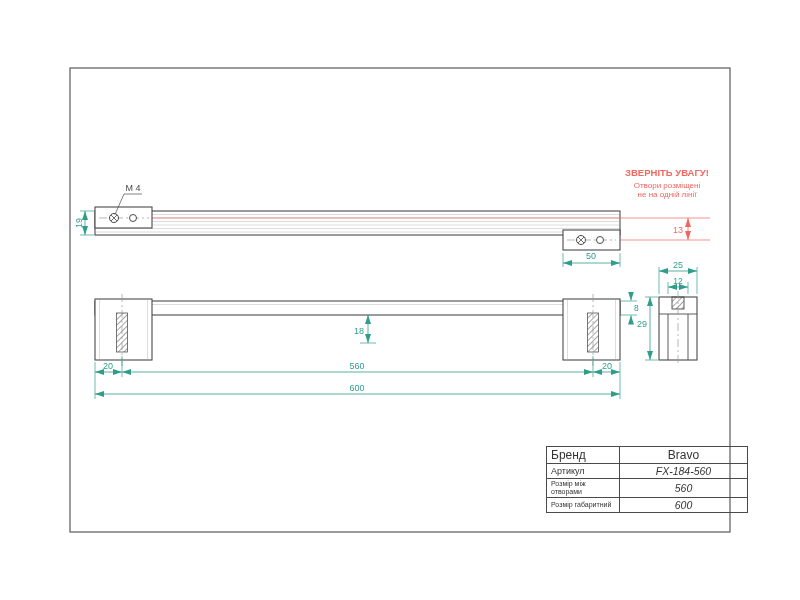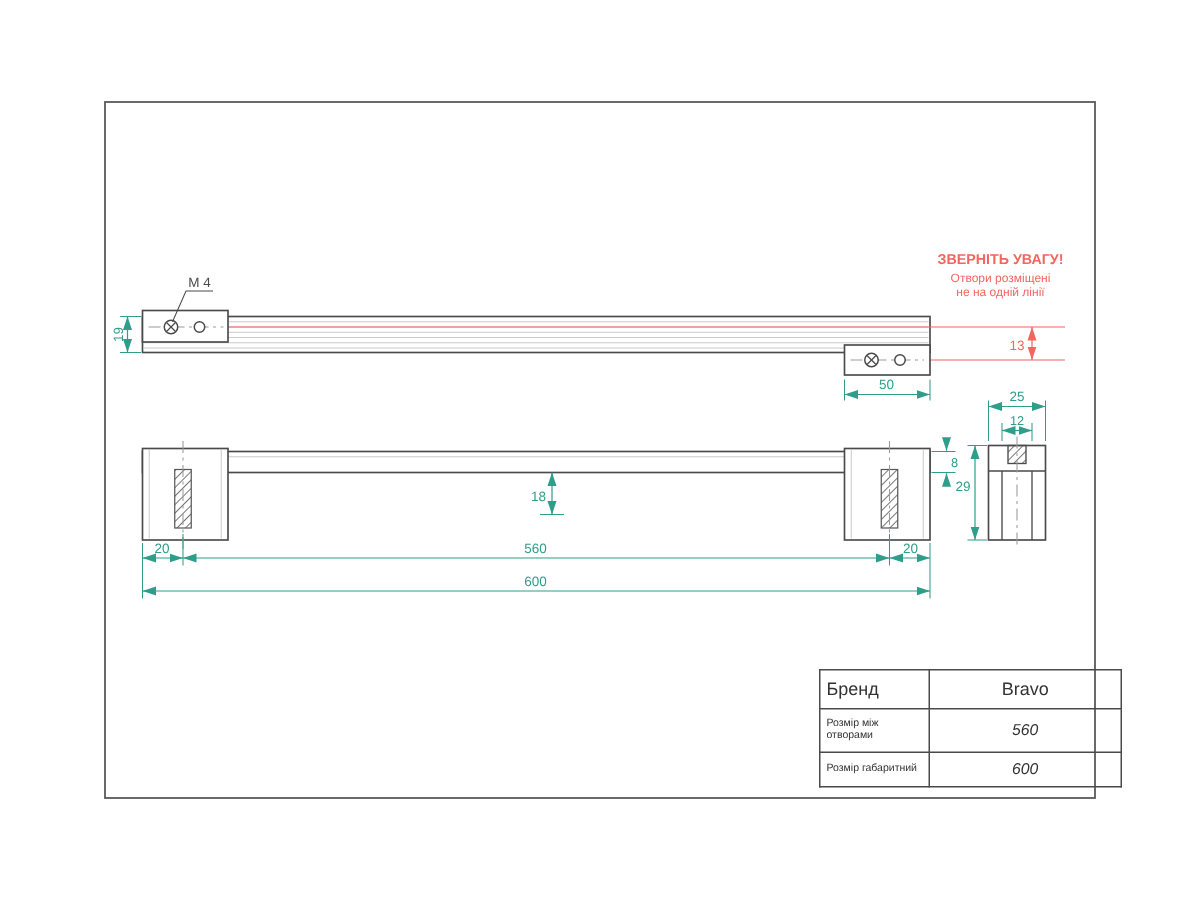--- a/index.html
+++ b/index.html
@@ -8,21 +8,21 @@
   svg{position:absolute;left:0;top:0;}
   svg text{font-family:"Liberation Sans",sans-serif;}
   .dim{fill:#2e9d8a;font-size:9px;}
   .dim-sm{fill:#2e9d8a;font-size:8.5px;}
   .red-dim{fill:#f2665f;font-size:9px;}
   .warn-title{fill:#f2665f;font-size:9.5px;font-weight:bold;}
   .warn-line{fill:#f2665f;font-size:8px;}
   .thread{fill:#4a4a4a;font-size:9px;}
 
   .titleblock{position:absolute;left:546px;top:446px;width:183px;height:85px;}
-  .titleblock table{border-collapse:collapse;table-layout:fixed;width:183px;height:79px;}
+  .titleblock table{border-collapse:collapse;table-layout:fixed;width:183px;height:64px;}
   .titleblock td{border:1px solid #4a4a4a;padding:1px 4px;vertical-align:middle;
                  color:#333;overflow:hidden;}
   .tb-lbl{width:64px;text-align:left;font-size:9px;}
   .tb-val{width:119px;text-align:center;font-size:10.5px;font-style:italic;color:#222;}
   tr.r1 .tb-lbl{font-size:12px;}
   tr.r1 .tb-val{font-weight:normal;font-style:normal;font-size:12px;}
   tr.r4 .tb-lbl,tr.r5 .tb-lbl{font-size:7px;line-height:1.15;}
 </style>
 </head>
 <body>
@@ -193,20 +193,24 @@
   </g>
 </svg>
 
 <div class="titleblock">
   <table>
     <tbody>
           <tr class="r1">
       <td class="tb-lbl">Бренд</td>
       <td class="tb-val">Bravo</td>
     </tr>
+    <tr class="r3">
+      <td class="tb-lbl">Артикул</td>
+      <td class="tb-val">FX-184-560</td>
+    </tr>
     <tr class="r4">
       <td class="tb-lbl">Розмір між отворами</td>
       <td class="tb-val">560</td>
     </tr>
     <tr class="r5">
       <td class="tb-lbl">Розмір габаритний</td>
       <td class="tb-val">600</td>
     </tr>
   </tbody>
       </table>

